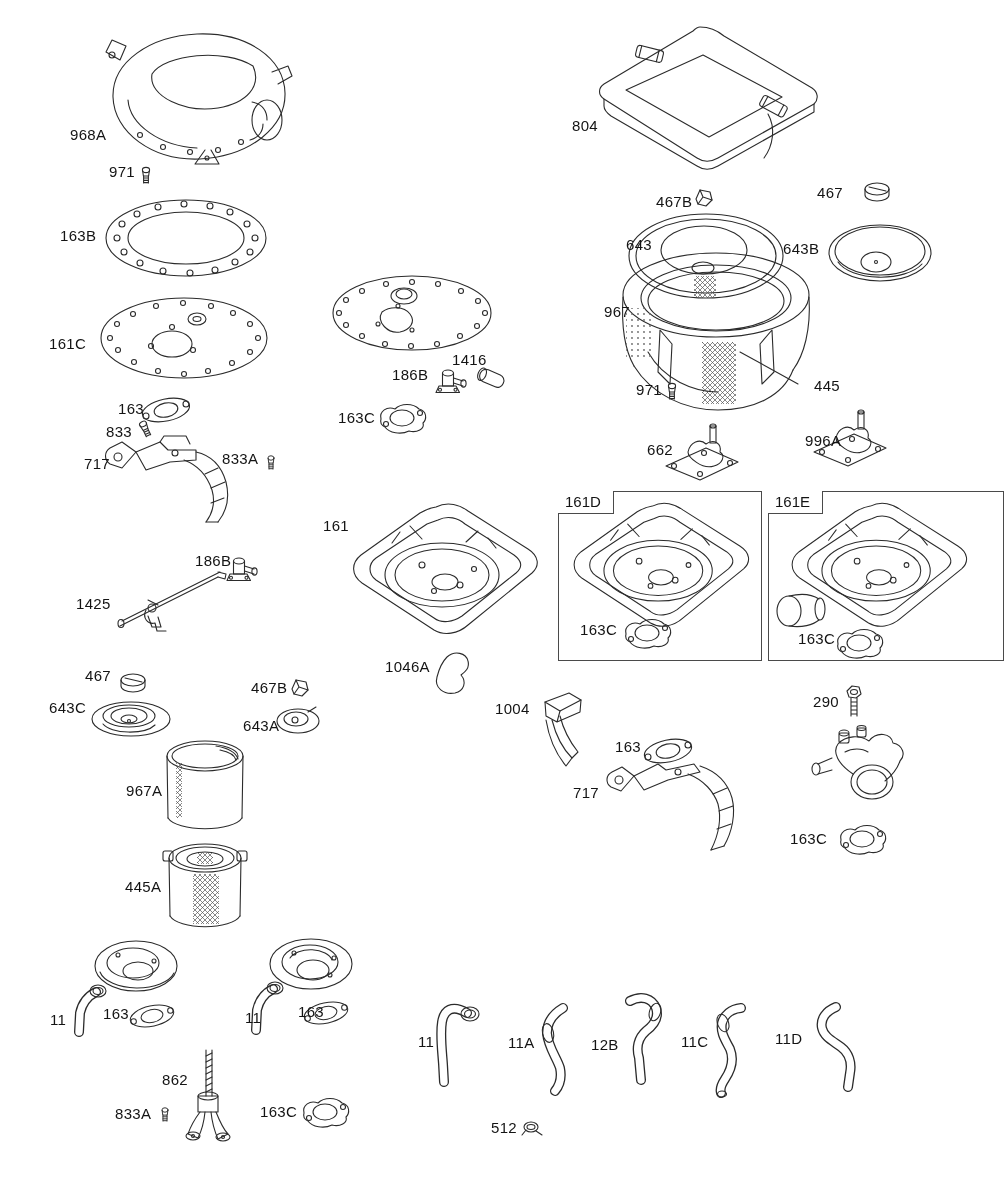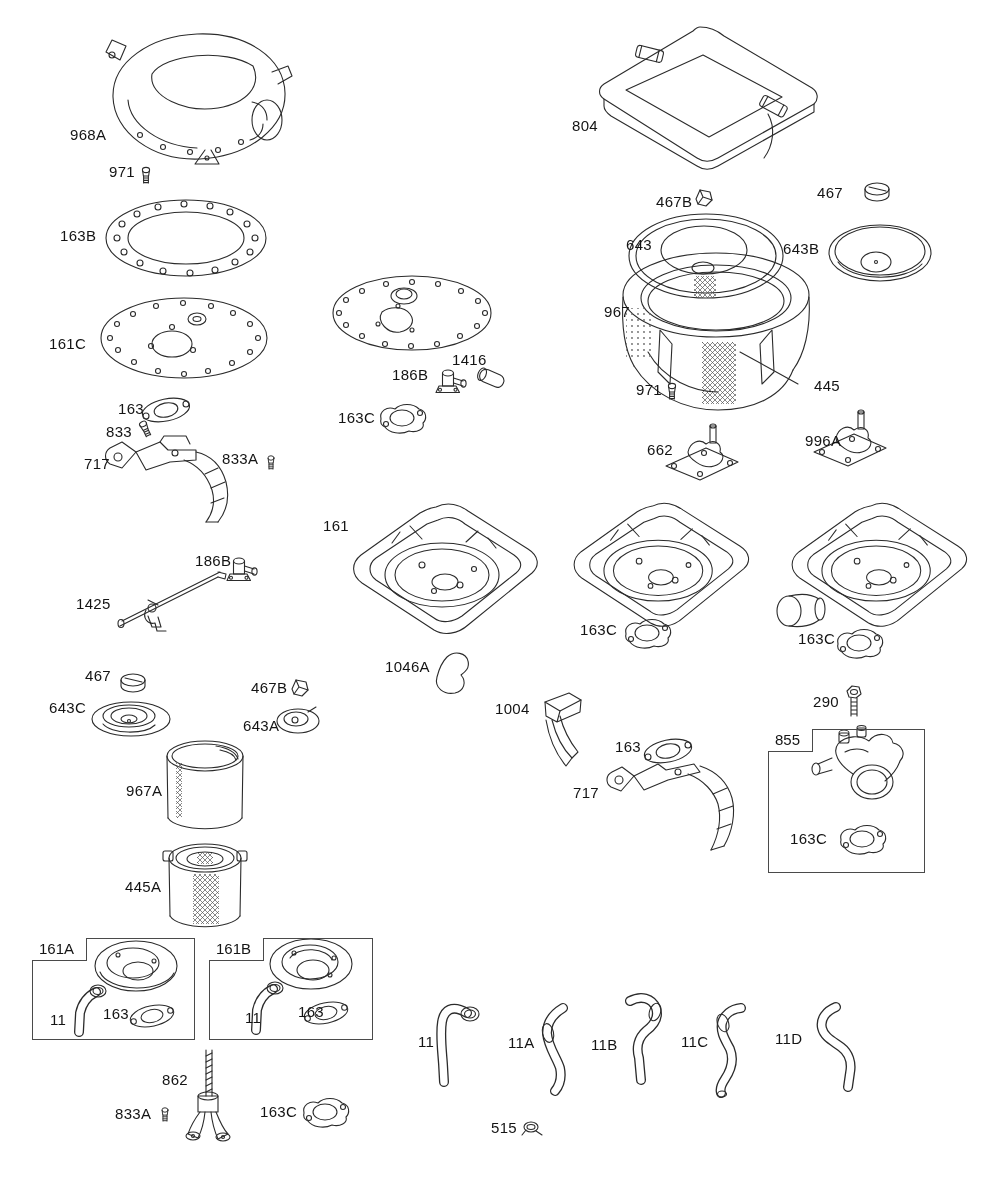--- a/index.html
+++ b/index.html
@@ -441,28 +441,25 @@
       <rect x="839" y="733" width="10" height="10" rx="2"></rect>
         <ellipse cx="844" cy="733" rx="5" ry="3"></ellipse>
       <rect x="857" y="728" width="9" height="9" rx="2"></rect>
         <ellipse cx="861.5" cy="728" rx="4.5" ry="2.5"></ellipse>
       <path d="M832,758 L818,764 M832,770 L818,774"></path>
       <ellipse cx="816" cy="769" rx="4" ry="6"></ellipse>
     </g>
     <use href="#sym-g163c" transform="translate(863,839)"></use>
   </svg>
 
-  <div class="group-box" style="left:768px;top:729px;width:155px;height:142px">
-    <span class="box-tag">855</span>
+  <div class="group-box" style="left:558px;top:491px;width:202px;height:168px">
+    <span class="box-tag">161D</span>
   </div>
-  <div class="group-box" style="left:32px;top:938px;width:161px;height:100px">
-    <span class="box-tag">161A</span>
-  </div>
-  <div class="group-box" style="left:209px;top:938px;width:162px;height:100px">
-    <span class="box-tag">161B</span>
+  <div class="group-box" style="left:768px;top:491px;width:234px;height:168px">
+    <span class="box-tag">161E</span>
   </div>
 
   <span class="callout" style="left:70px;top:126px">968A</span>
   <span class="callout" style="left:109px;top:163px">971</span>
   <span class="callout" style="left:60px;top:227px">163B</span>
   <span class="callout" style="left:49px;top:335px">161C</span>
   <span class="callout" style="left:118px;top:400px">163</span>
   <span class="callout" style="left:106px;top:423px">833</span>
   <span class="callout" style="left:84px;top:455px">717</span>
   <span class="callout" style="left:222px;top:450px">833A</span>
@@ -485,27 +482,27 @@
   <span class="callout" style="left:573px;top:784px">717</span>
   <span class="callout" style="left:813px;top:693px">290</span>
   <span class="callout" style="left:85px;top:667px">467</span>
   <span class="callout" style="left:49px;top:699px">643C</span>
   <span class="callout" style="left:251px;top:679px">467B</span>
   <span class="callout" style="left:243px;top:717px">643A</span>
   <span class="callout" style="left:126px;top:782px">967A</span>
   <span class="callout" style="left:125px;top:878px">445A</span>
   <span class="callout" style="left:418px;top:1033px">11</span>
   <span class="callout" style="left:508px;top:1034px">11A</span>
-  <span class="callout" style="left:591px;top:1036px">11B</span>
+  <span class="callout" style="left:591px;top:1036px">12B</span>
   <span class="callout" style="left:681px;top:1033px">11C</span>
   <span class="callout" style="left:775px;top:1030px">11D</span>
   <span class="callout" style="left:162px;top:1071px">862</span>
   <span class="callout" style="left:115px;top:1105px">833A</span>
   <span class="callout" style="left:260px;top:1103px">163C</span>
-  <span class="callout" style="left:491px;top:1119px">515</span>
+  <span class="callout" style="left:491px;top:1119px">512</span>
   <span class="callout" style="left:452px;top:351px">1416</span>
   <span class="callout" style="left:392px;top:366px">186B</span>
   <span class="callout" style="left:338px;top:409px">163C</span>
   <span class="callout" style="left:580px;top:621px">163C</span>
   <span class="callout" style="left:798px;top:630px">163C</span>
   <span class="callout" style="left:790px;top:830px">163C</span>
   <span class="callout" style="left:50px;top:1011px">11</span>
   <span class="callout" style="left:103px;top:1005px">163</span>
   <span class="callout" style="left:245px;top:1009px">11</span>
   <span class="callout" style="left:298px;top:1003px">163</span>

